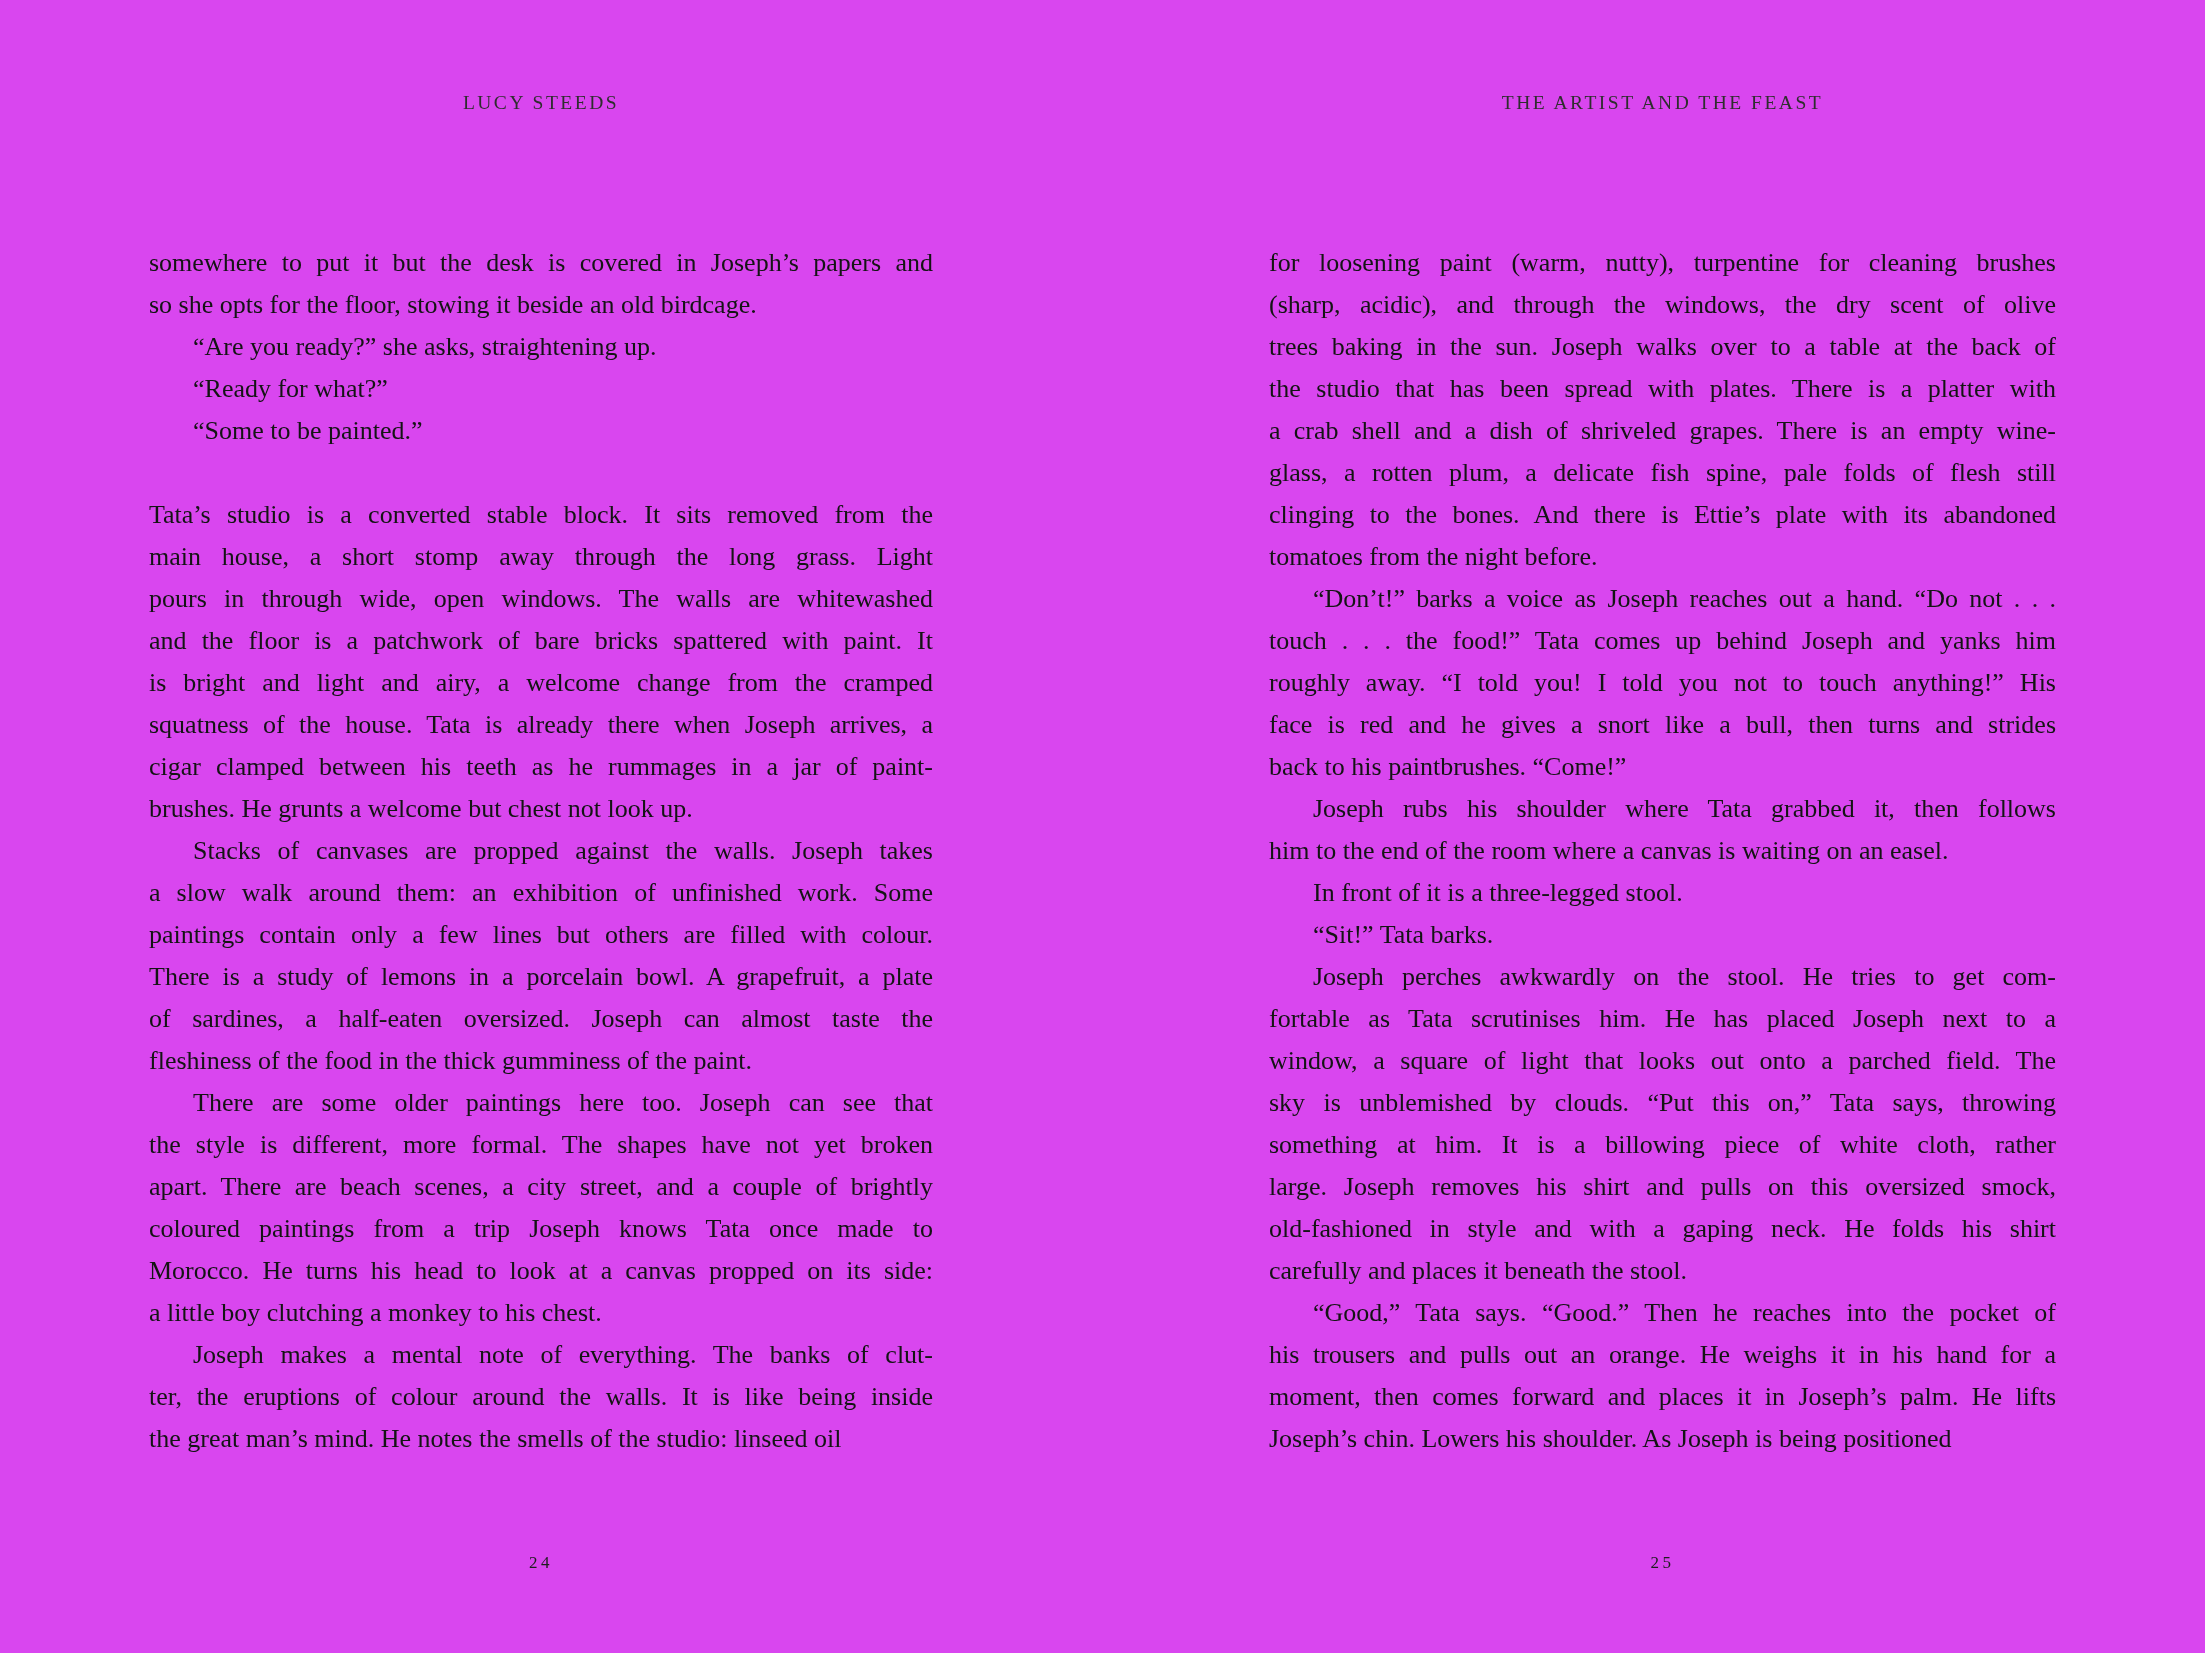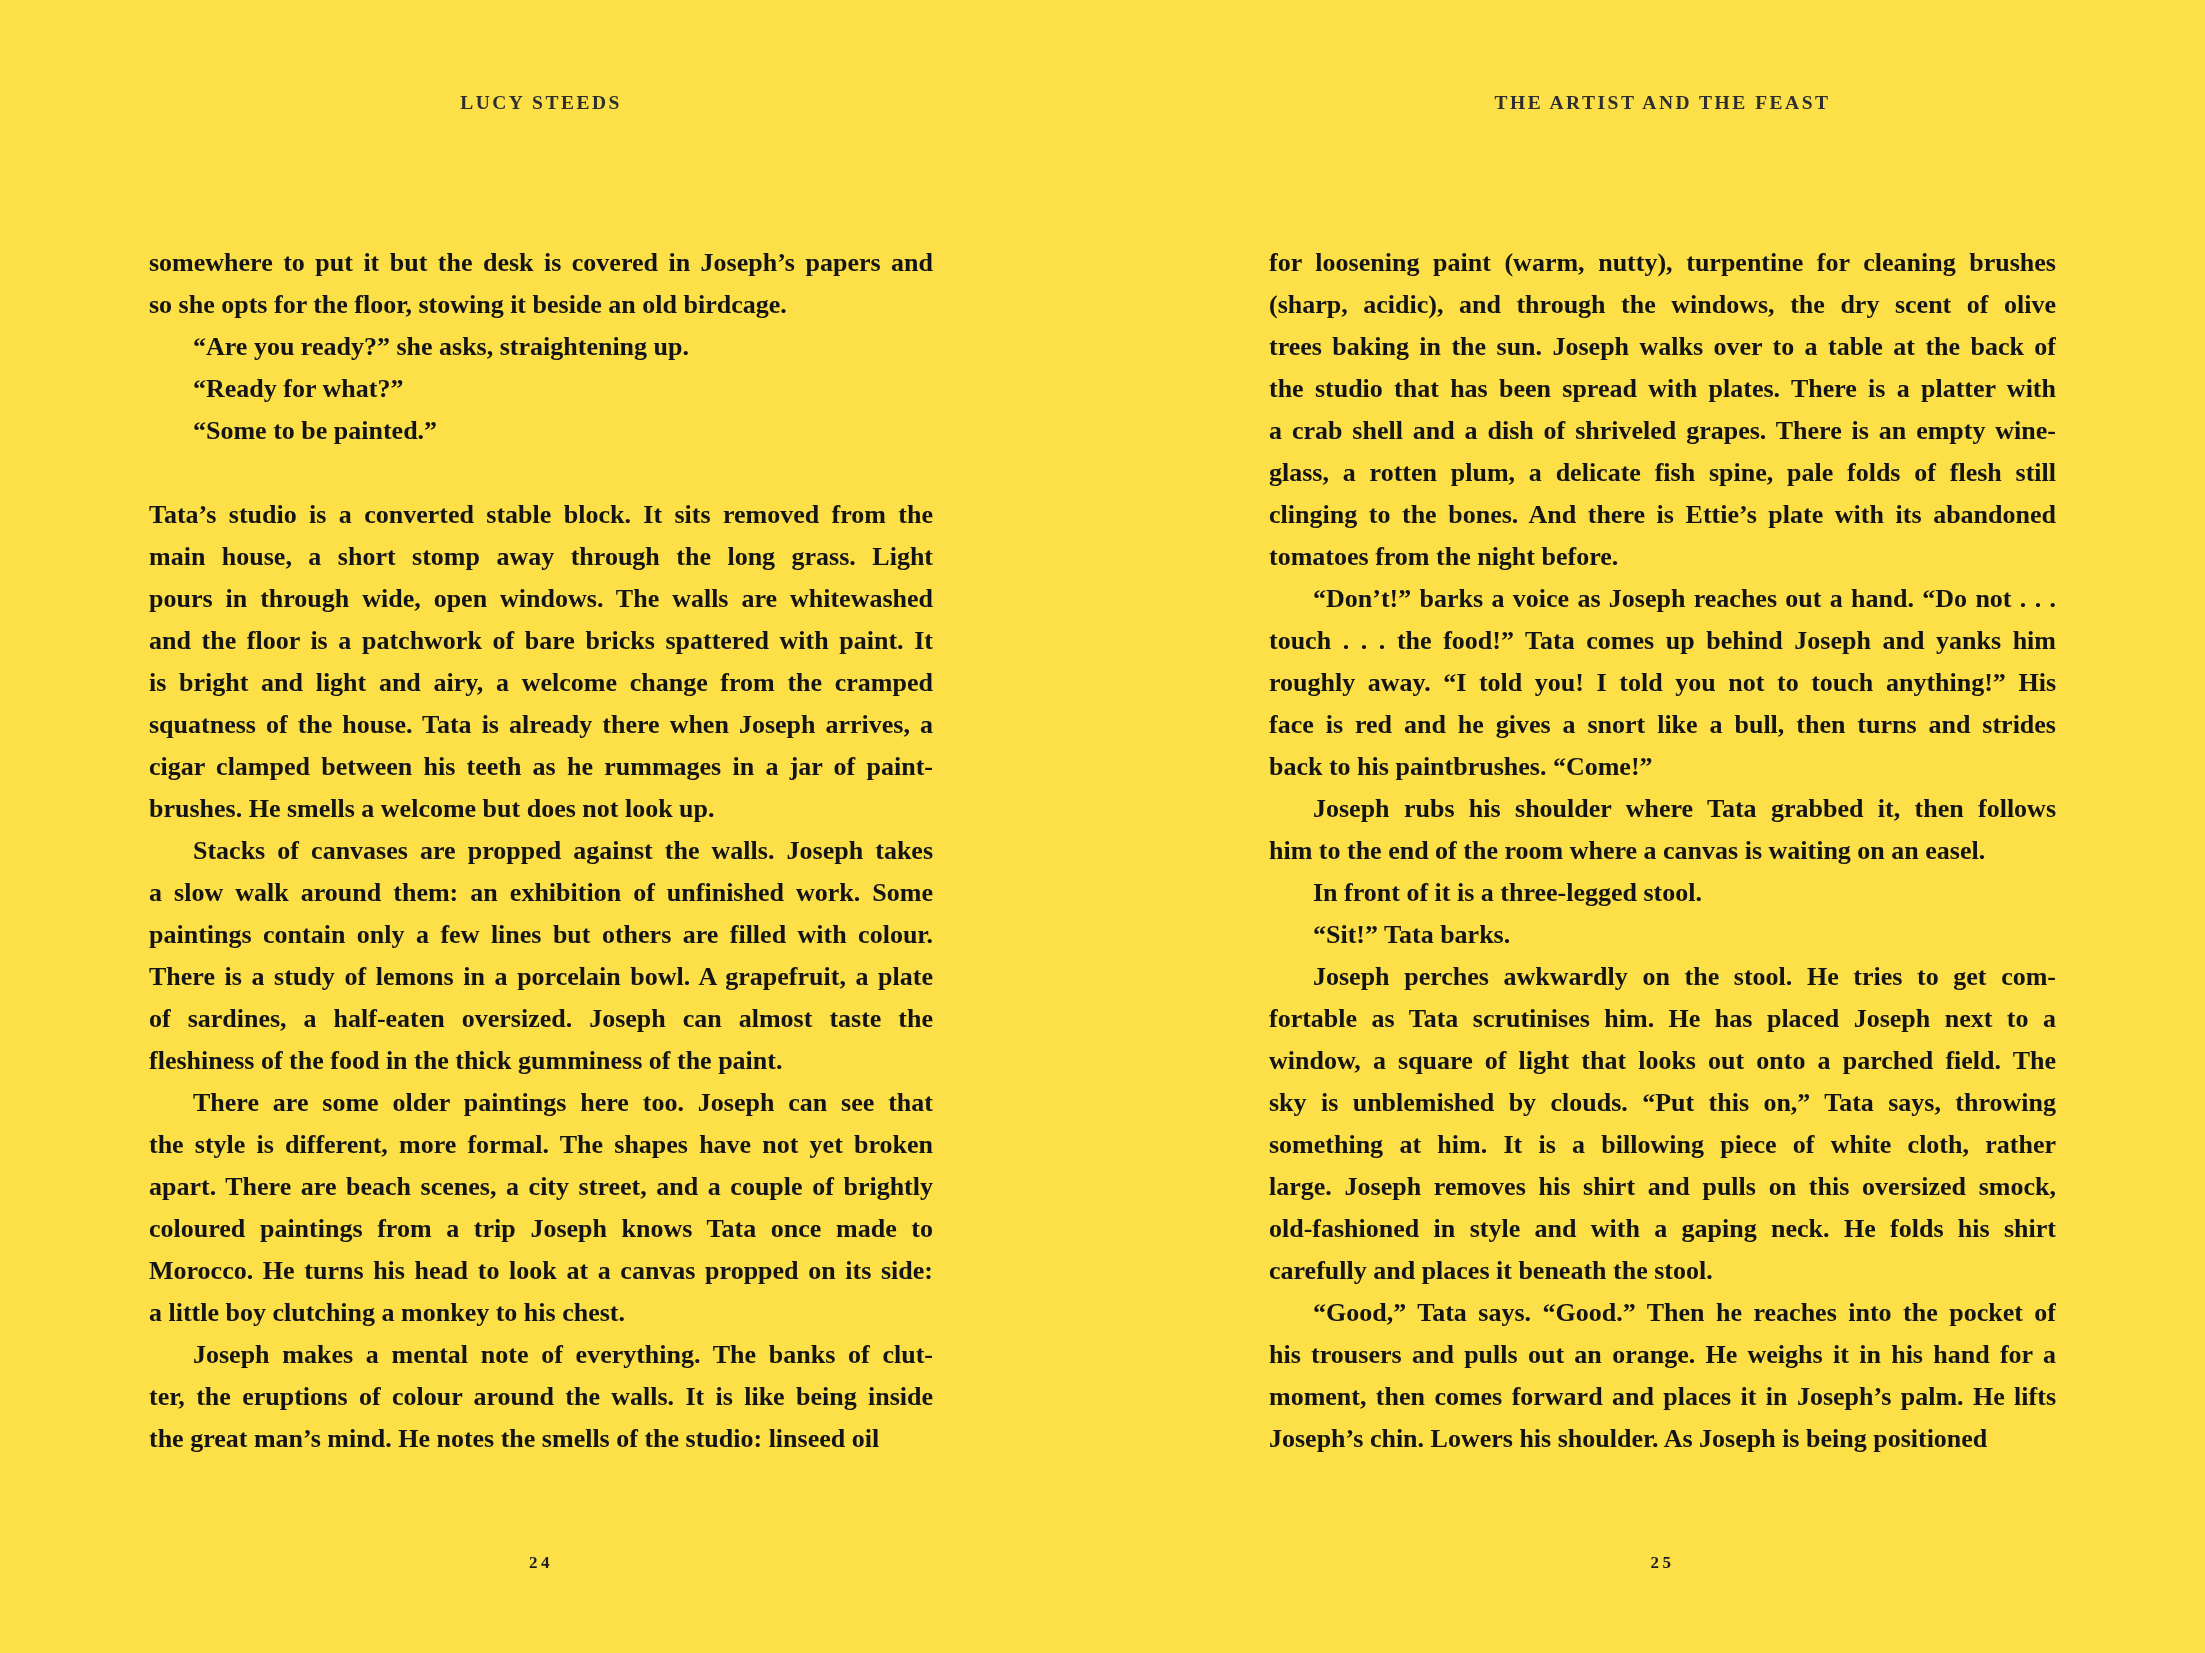--- a/index.html
+++ b/index.html
@@ -9,22 +9,21 @@
     height: 1654px;
     background: #ffffff;
     font-family: "Liberation Serif", serif;
     color: #161616;
     overflow: hidden;
   }
   .spread {
     position: relative;
     width: 2205px;
     height: 1654px;
-    background: #fde047;
-    font-weight: bold;
+    background: #d946ef;
   }
   .page {
     position: absolute;
     top: 0;
     height: 1654px;
   }
   .page.left  { left: 149px;  width: 784px; }
   .page.right { left: 1269px; width: 787px; }
   .running-header {
     position: absolute;
@@ -89,21 +88,21 @@
         <div class="line indent para-end">“Ready for what?”</div>
         <div class="line indent para-end">“Some to be painted.”</div>
         <div class="blank"></div>
         <div class="line">Tata’s studio is a converted stable block. It sits removed from the</div>
         <div class="line">main house, a short stomp away through the long grass. Light</div>
         <div class="line">pours in through wide, open windows. The walls are whitewashed</div>
         <div class="line">and the floor is a patchwork of bare bricks spattered with paint. It</div>
         <div class="line">is bright and light and airy, a welcome change from the cramped</div>
         <div class="line">squatness of the house. Tata is already there when Joseph arrives, a</div>
         <div class="line">cigar clamped between his teeth as he rummages in a jar of paint-</div>
-        <div class="line para-end">brushes. He smells a welcome but does not look up.</div>
+        <div class="line para-end">brushes. He grunts a welcome but chest not look up.</div>
         <div class="line indent">Stacks of canvases are propped against the walls. Joseph takes</div>
         <div class="line">a slow walk around them: an exhibition of unfinished work. Some</div>
         <div class="line">paintings contain only a few lines but others are filled with colour.</div>
         <div class="line">There is a study of lemons in a porcelain bowl. A grapefruit, a plate</div>
         <div class="line">of sardines, a half-eaten oversized. Joseph can almost taste the</div>
         <div class="line para-end">fleshiness of the food in the thick gumminess of the paint.</div>
         <div class="line indent">There are some older paintings here too. Joseph can see that</div>
         <div class="line">the style is different, more formal. The shapes have not yet broken</div>
         <div class="line">apart. There are beach scenes, a city street, and a couple of brightly</div>
         <div class="line">coloured paintings from a trip Joseph knows Tata once made to</div>

